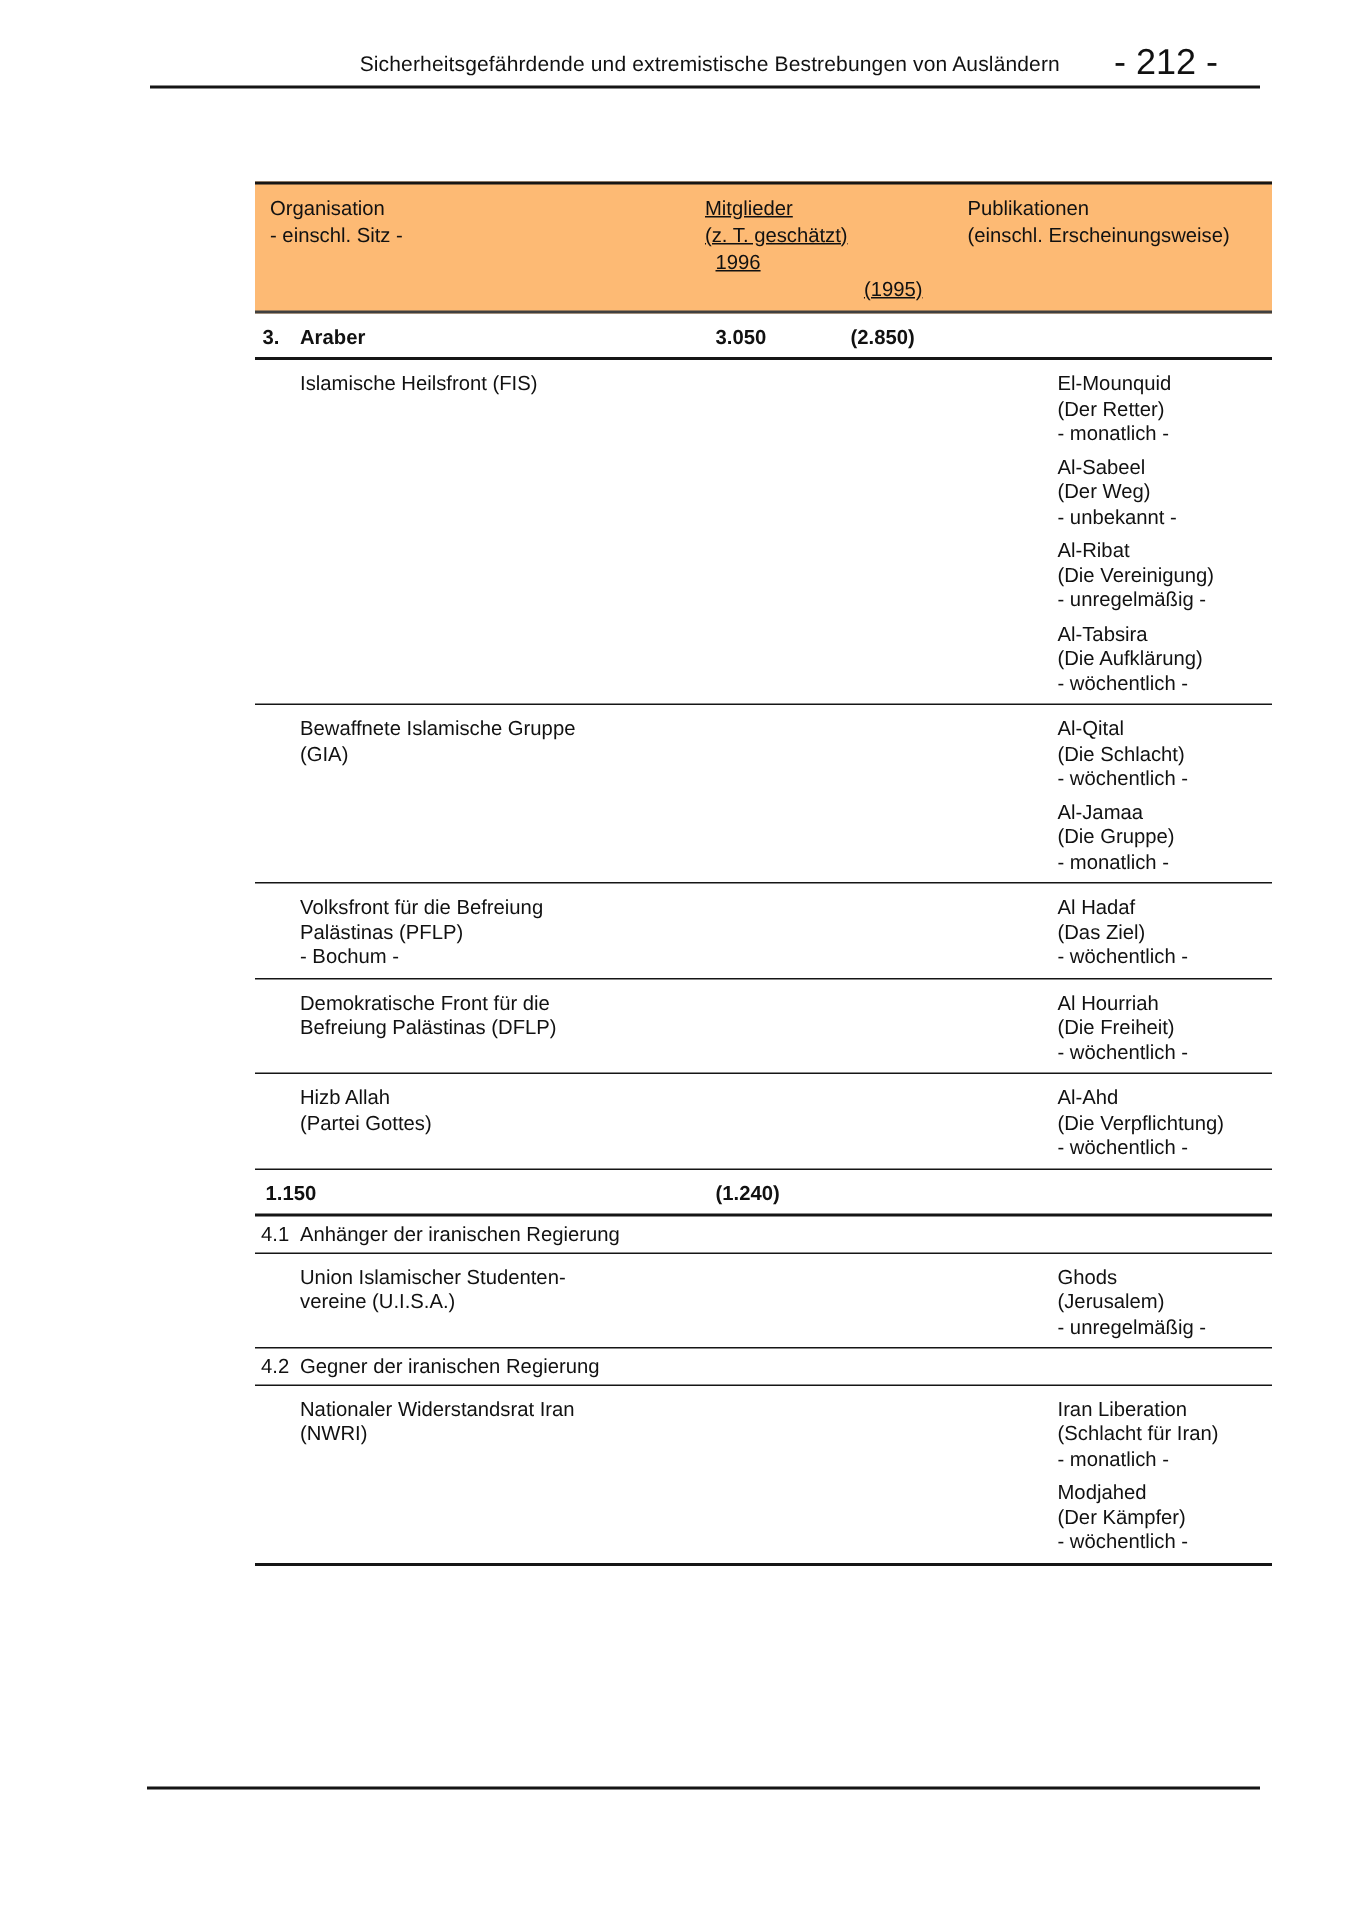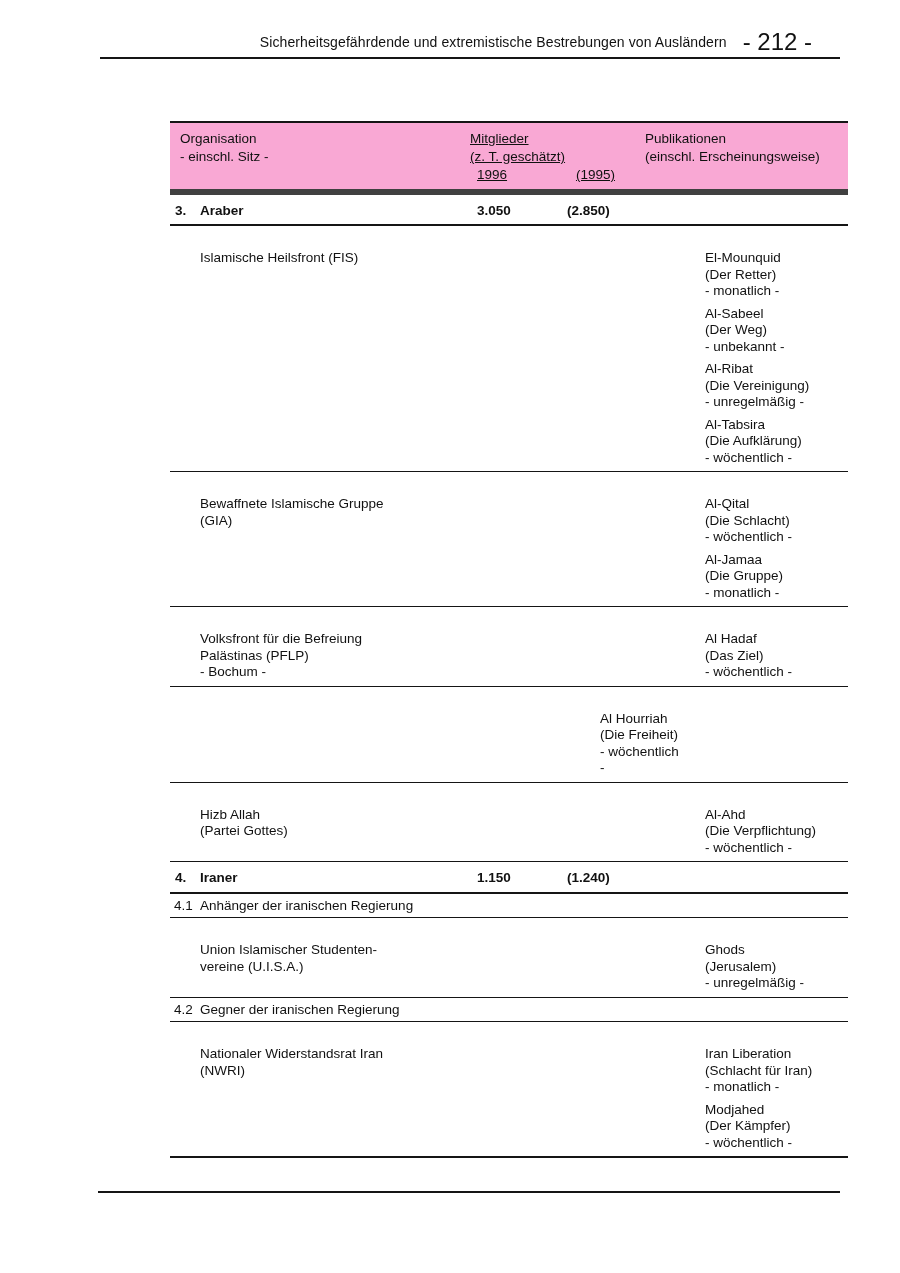--- a/index.html
+++ b/index.html
@@ -11,59 +11,59 @@
     font-size:13.5px;
     line-height:16.5px;
     color:#111111;
     overflow:hidden;
   }
 
   
   .page-header { padding-top:34px; }
   .ph-row {
     display:flex; justify-content:flex-end; align-items:flex-end;
-    gap:16px; padding-right:88px;
+    gap:36px; padding-right:88px;
   }
   .ph-title { font-size:14px; letter-spacing:0.1px; }
   .ph-num { font-size:24px; }
   .ph-rule {
     margin:6px 60px 0 100px;
     border-top:2px solid #151515;
   }
 
   
   .doc-table {
     margin:62px 52px 0 170px;   
     border-bottom:2px solid #151515;
   }
 
   .thead {
     display:grid;
     grid-template-columns:300px 175px 1fr;
-    background:#f9a8d4;
+    background:#fdba74;
     border-top:2px solid #151515;
-    border-bottom:6px solid #404040;
+    border-bottom:2px solid #404040;
     padding:7px 0 5px;
     line-height:18px;
   }
   .th-org { padding-left:10px; }
   .th-mit { text-align:left;text-decoration:underline; }
-  .years { display:flex; line-height:18px; }
+  .years { display:flex; line-height:18px;flex-direction:column; }
   .year-1996 { margin-left:7px; }
   .year-1995 { margin-left:auto; margin-right:30px; }
 
   .row {
     display:grid;
     grid-template-columns:300px 90px 85px 1fr;
   }
   .group-row { padding:8px 0 5px; }
   .group-row .col-org { font-weight:bold; }
   .group-row { border-bottom:2px solid #151515; }
 
-  .org-row { padding:24px 0 5px;gap:20px; }
+  .org-row { padding:8px 0 5px;gap:20px; }
   .sep { border-top:1.5px solid #151515; }
 
   .sub-row {
     display:block;
     padding:4px 0 3px;
     border-bottom:1.5px solid #151515;
   }
   .sub-num { display:inline-block; width:30px; padding-left:4px; }
 
   .col-org { padding-left:5px; }
@@ -184,20 +184,24 @@
     <div class="col-pubs">
       <div class="pub">
         <div>Al Hadaf</div>
         <div>(Das Ziel)</div>
         <div>- wöchentlich -</div>
       </div>
     </div>
   </div>
 
   <div class="row org-row sep">
+    <div class="col-org">
+      <div>Demokratische Front für die</div>
+      <div>Befreiung Palästinas (DFLP)</div>
+    </div>
     <div class="col-m1996"></div>
     <div class="col-m1995"></div>
     <div class="col-pubs">
       <div class="pub">
         <div>Al Hourriah</div>
         <div>(Die Freiheit)</div>
         <div>- wöchentlich -</div>
       </div>
     </div>
   </div>
@@ -212,23 +216,20 @@
     <div class="col-pubs">
       <div class="pub">
         <div>Al-Ahd</div>
         <div>(Die Verpflichtung)</div>
         <div>- wöchentlich -</div>
       </div>
     </div>
   </div>
 
   <div class="row group-row sep">
-    <div class="col-org">
-      <span class="gnum">4.</span><span>Iraner</span>
-    </div>
     <div class="col-m1996">1.150</div>
     <div class="col-m1995">(1.240)</div>
     <div class="col-pubs"></div>
   </div>
 
   <div class="sub-row">
     <span class="sub-num">4.1</span><span>Anhänger der iranischen Regierung</span>
   </div>
 
   <div class="row org-row">

